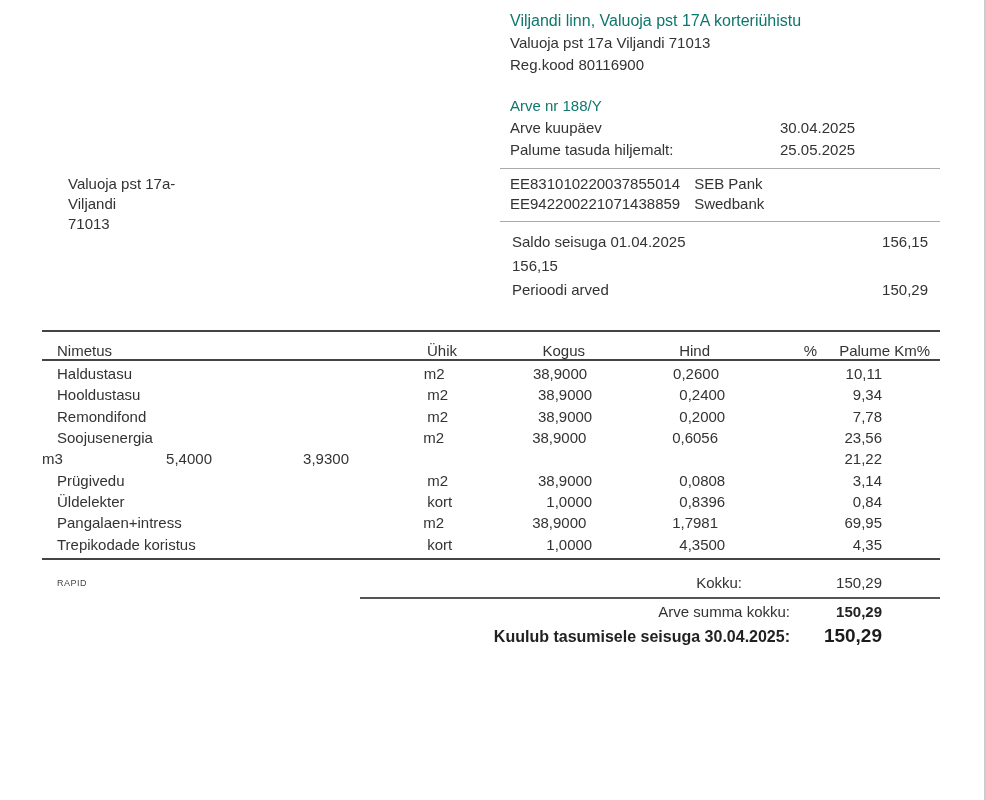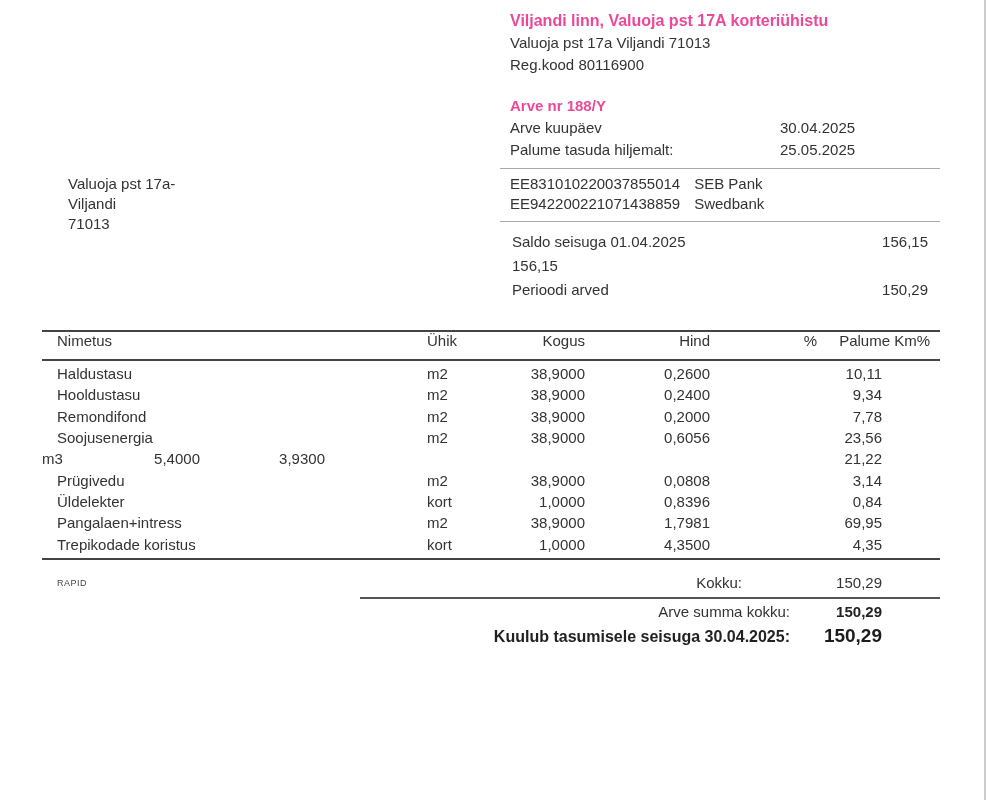--- a/index.html
+++ b/index.html
@@ -7,21 +7,21 @@
     position:relative;
     width:986px;height:800px;
     background:#ffffff;
     font-family:"Liberation Sans","DejaVu Sans",sans-serif;
     color:#333;
     font-size:15px;
     overflow:hidden;
     border-right:2px solid #cccccc;
     box-sizing:border-box;
   }
-  .b{font-weight:bold;color:#ec4899;}
+  .b{font-weight:normal;color:#0f766e;}
 
   
   .org{position:absolute;left:510px;top:10px;line-height:22px;}
   .org .name{font-size:16px;}
 
   
   .inv{position:absolute;left:510px;top:95px;line-height:22px;width:430px;}
   .inv .row{position:relative;}
   .inv .row .val{position:absolute;left:270px;top:0;}
 
@@ -37,23 +37,23 @@
   .banks .bank-name{margin-left:14px;}
 
   
   .balance{position:absolute;left:512px;top:230px;width:416px;}
   .balance .brow{display:flex;justify-content:space-between;line-height:24px;}
 
   
   .table{position:absolute;left:42px;top:330px;width:898px;}
   .thead{
     display:flex;border-top:2px solid #444;border-bottom:2px solid #444;
-    height:27px;align-items:flex-start;color:#333;
+    height:27px;align-items:flex-end;color:#333;
   }
-  .trow{display:flex;height:21.3px;align-items:center;}
+  .trow{display:flex;height:21.3px;align-items:center;gap:12px;}
   .tbody{border-bottom:2px solid #444;padding:2px 0 3px 0;}
   .c1{width:385px;padding-left:15px;box-sizing:border-box;text-align:left;}
   .c2{width:65px;text-align:left;}
   .c3{width:93px;text-align:right;}
   .c4{width:125px;text-align:right;}
   .c5{width:107px;text-align:right;}
   .c6{flex:1;text-align:right;}
   .thead .c6{padding-right:10px;}
   .trow .c6{padding-right:58px;}
 

